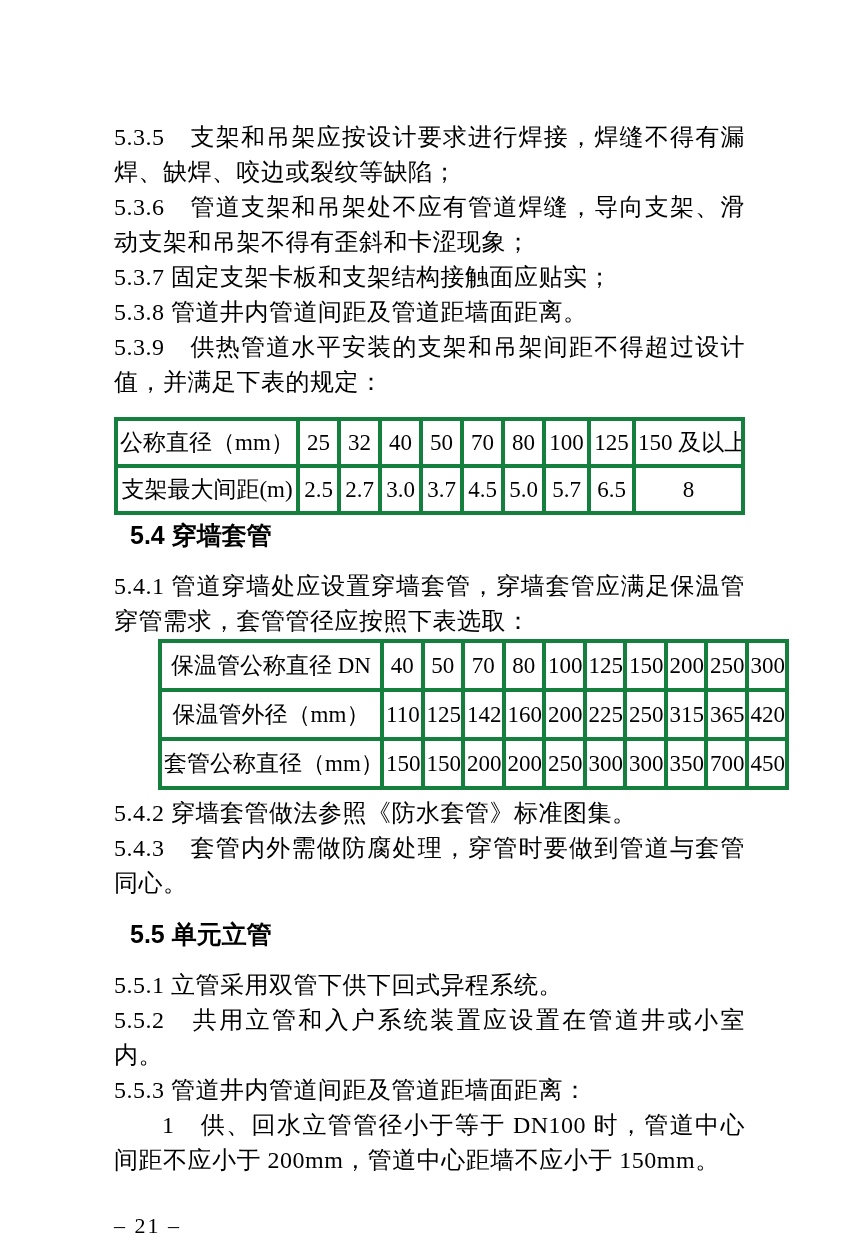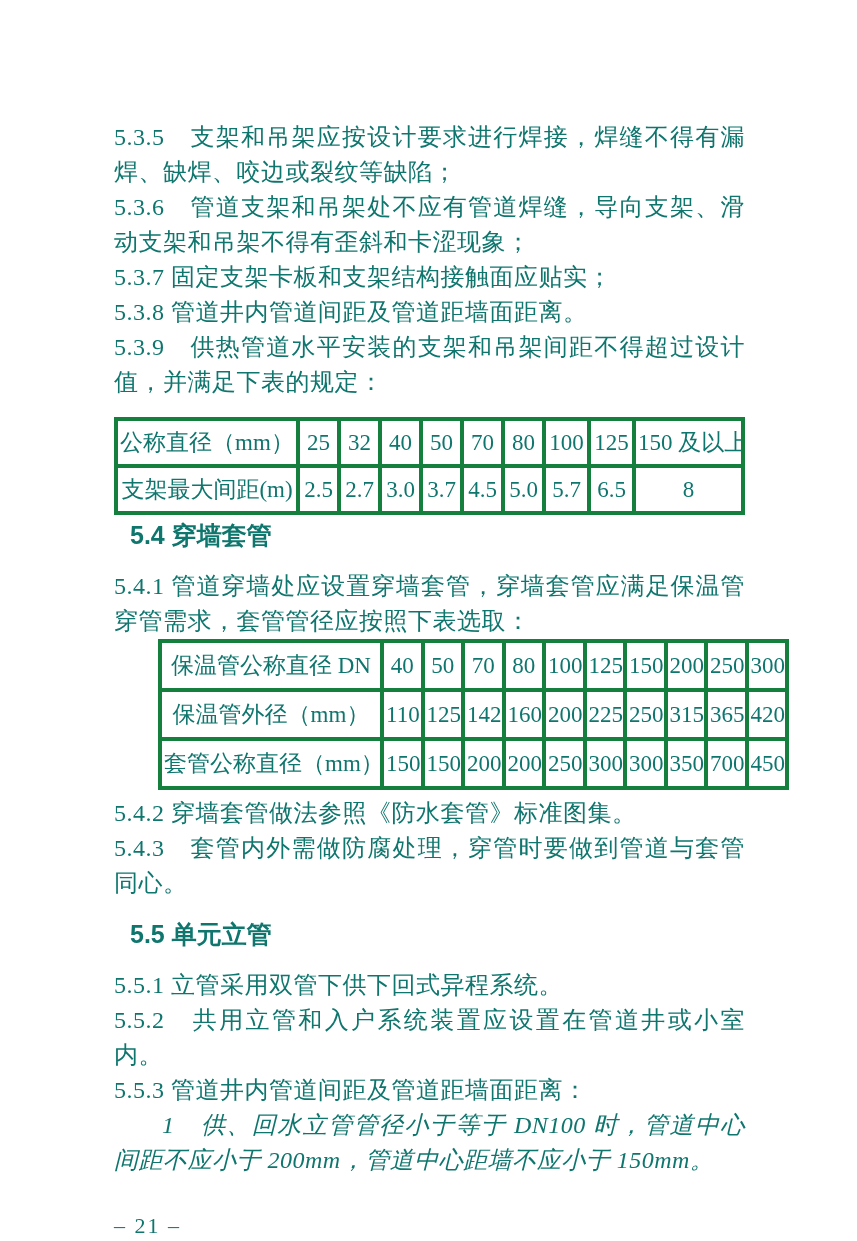--- a/index.html
+++ b/index.html
@@ -2,21 +2,21 @@
 <html><head>
 <meta charset="utf-8">
 <style>
   html, body { margin: 0; padding: 0; background: #e8e8e8; }
   .page {
     position: relative;
     width: 857px;
     height: 1241px;
     margin: 0 auto;
     background: #ffffff;
-    color: #0f766e;
+    color: #000000;
     box-sizing: border-box;
     padding: 120px 112px 0 114px;
     font-family: "Liberation Serif", "DejaVu Serif", serif;
     overflow: hidden;
   }
   .para {
     margin: 0;
     font-size: 24px;
     line-height: 35px;
     text-align: justify;
@@ -25,21 +25,21 @@
   .section-heading {
     margin: 16px;
     font-family: "Liberation Sans", "DejaVu Sans", sans-serif;
     font-weight: bold;
     font-size: 25px;
     line-height: 35px;
     text-align: left;
   }
   .h-54 { margin-top: 3px; }
   .p-542 { margin-top: 6px; }
-  .indent-first { text-indent: 2em; font-style: italic; }
+  .indent-first { text-indent: 2em; }
   table.doc-table {
     border-collapse: collapse;
     table-layout: fixed;
     width: 100%;
     border: 2px solid #000;
     text-align: center;
     font-size: 23px;
   }
   table.doc-table td {
     border: 4px solid #15803d;

